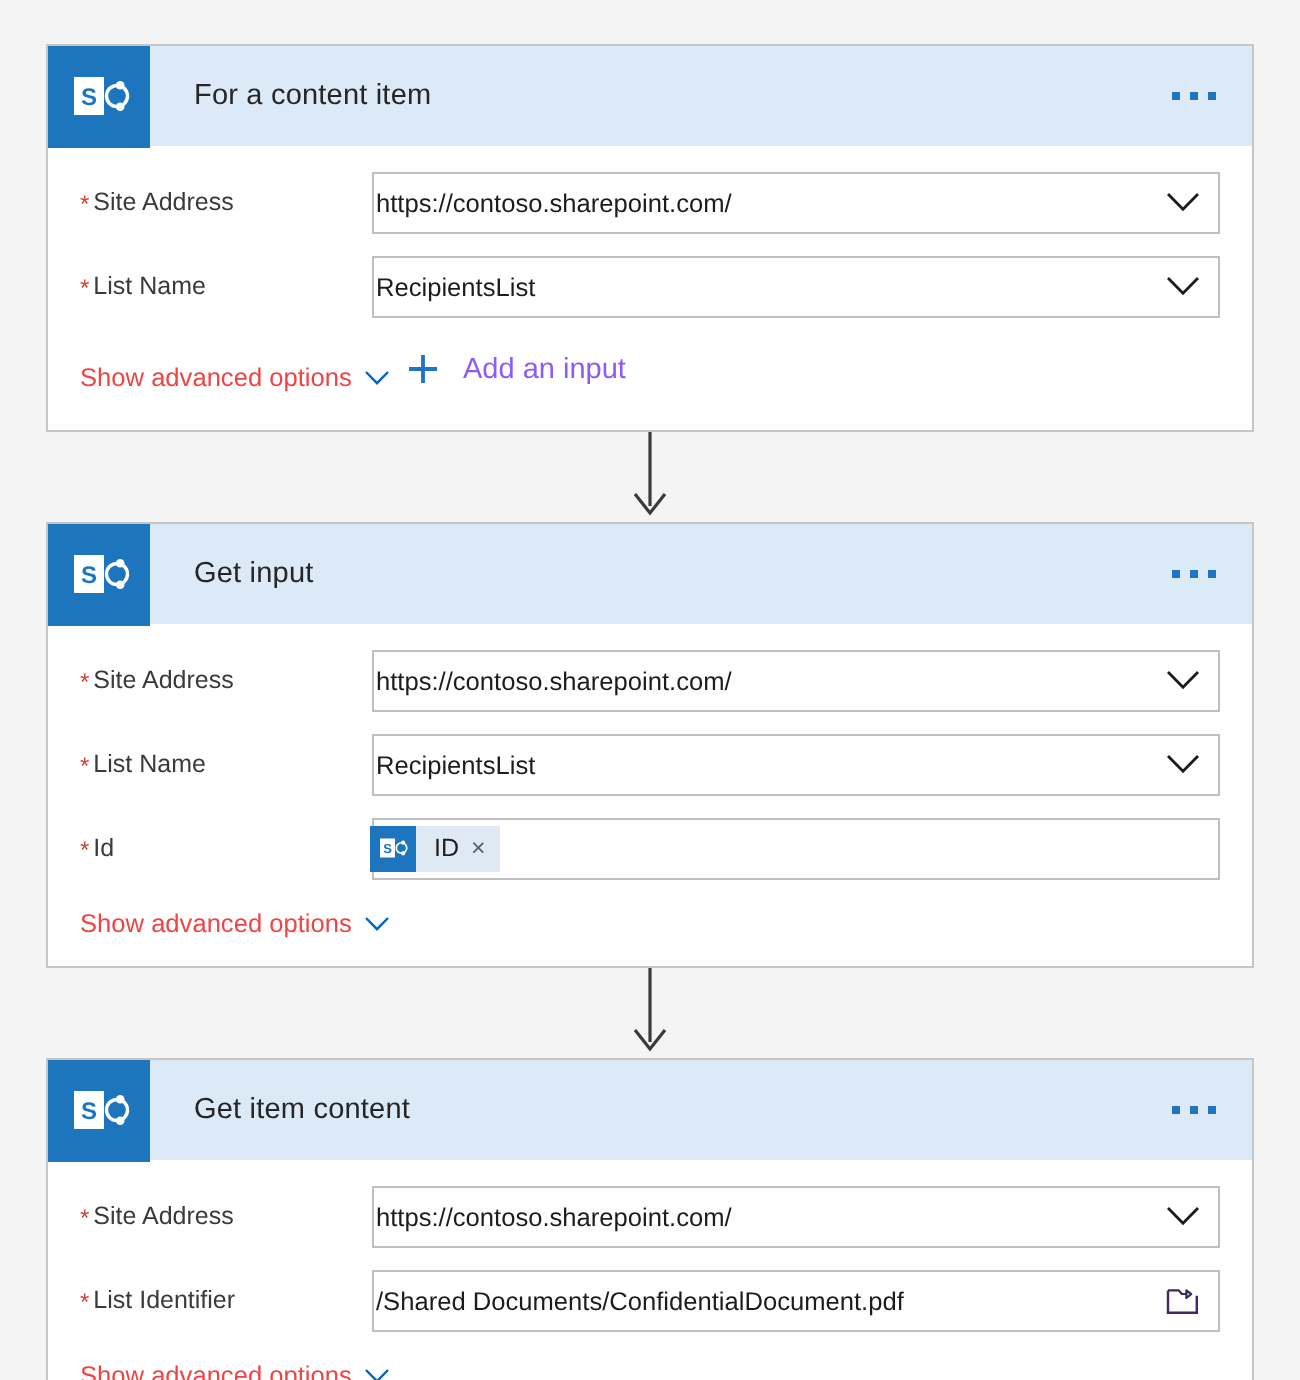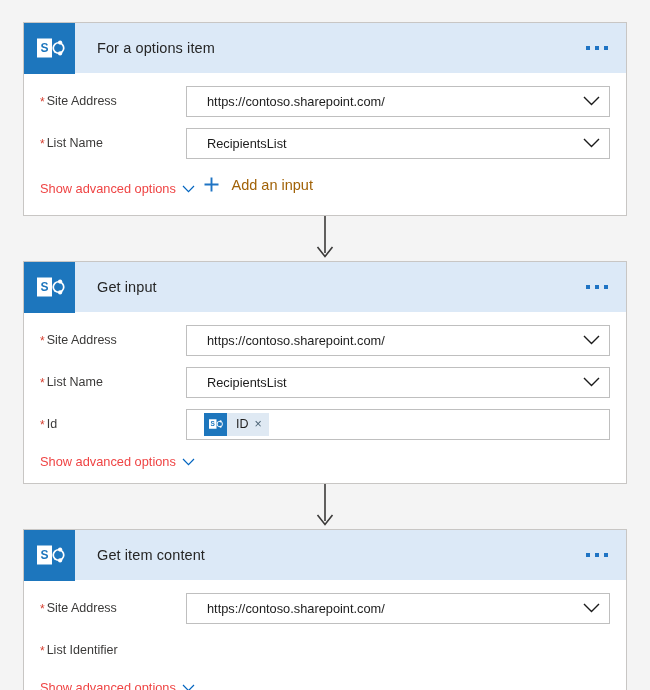--- a/index.html
+++ b/index.html
@@ -109,21 +109,21 @@
     top: 1px;
   }
 
   .field-control {
     flex: 1 1 auto;
     height: 31px;
     border: 1px solid #bfbfbf;
     background: #ffffff;
     display: flex;
     align-items: center;
-    padding: 0 4px 0 20px;
+    padding: 0 4px 0 1px;
     position: relative;
   }
   .field-value {
     font-size: 12.8px;
     color: #1c1c1c;
     white-space: nowrap;
     overflow: hidden;
     flex: 1 1 auto;
   }
 
@@ -204,21 +204,21 @@
   }
   .add-plus {
     width: 22px;
     flex: 0 0 22px;
     display: flex;
     align-items: center;
     justify-content: center;
   }
   .add-text {
     font-size: 14.5px;
-    color: #a16207;
+    color: #8b5cf6;
     margin-left: 9px;
     white-space: nowrap;
     text-align: right;
   }
 
   .pad-bottom-sm { padding-bottom: 14px; }
   .pad-bottom-md { padding-bottom: 18px; }
 
   
   .connector {
@@ -239,21 +239,21 @@
       <div class="card-icon">
         <svg class="sp-logo" width="30" height="24" viewBox="0 0 30 24" aria-hidden="true">
           <circle cx="23.5" cy="12" r="6.1" fill="#ffffff"></circle>
           <circle cx="23.5" cy="12" r="4.4" fill="#1d76bd"></circle>
           <circle cx="25.1" cy="6.6" r="2.15" fill="#ffffff"></circle>
           <circle cx="25.1" cy="17.4" r="2.15" fill="#ffffff"></circle>
           <rect x="2" y="2.5" width="15" height="19" fill="#ffffff"></rect>
           <text x="9.5" y="16.4" font-family="'Liberation Sans', sans-serif" font-size="12" font-weight="bold" fill="#1d76bd" text-anchor="middle">S</text>
         </svg>
       </div>
-      <div class="card-title">For a options item</div>
+      <div class="card-title">For a content item</div>
       <div class="card-menu">
         <i></i>
           <i></i>
           <i></i>
       </div>
     </div>
     <div class="card-body pad-bottom-md">
 
       <div class="field-row">
         <div class="field-label">
@@ -444,20 +444,29 @@
               </svg>
           </div>
         </div>
       </div>
 
       <div class="field-row">
         <div class="field-label">
           <span class="req">*</span>
           <span>List Identifier</span>
         </div>
+        <div class="field-control">
+          <div class="field-value">/Shared Documents/ConfidentialDocument.pdf</div>
+          <div class="folder-btn">
+            <svg width="17" height="15" viewBox="0 0 17 15">
+              <path d="M1 2.2 H6.4 L7.9 4 H10.2 V2.2 L12.6 4.1 L10.2 6 V4.2" stroke="#3a2a55" stroke-width="1.1" fill="none" stroke-linejoin="round"></path>
+              <path d="M1 2.2 V13.4 H15.4 V4.9" stroke="#46246b" stroke-width="1.2" fill="none"></path>
+            </svg>
+          </div>
+        </div>
       </div>
 
       <div class="adv-link">
         <span>Show advanced options</span>
         <span>
           <svg width="13" height="8" viewBox="0 0 13 8">
               <path d="M1 1 L6.5 6.6 L12 1" stroke="#0264bf" stroke-width="1.2" fill="none"></path>
             </svg>
         </span>
       </div>

